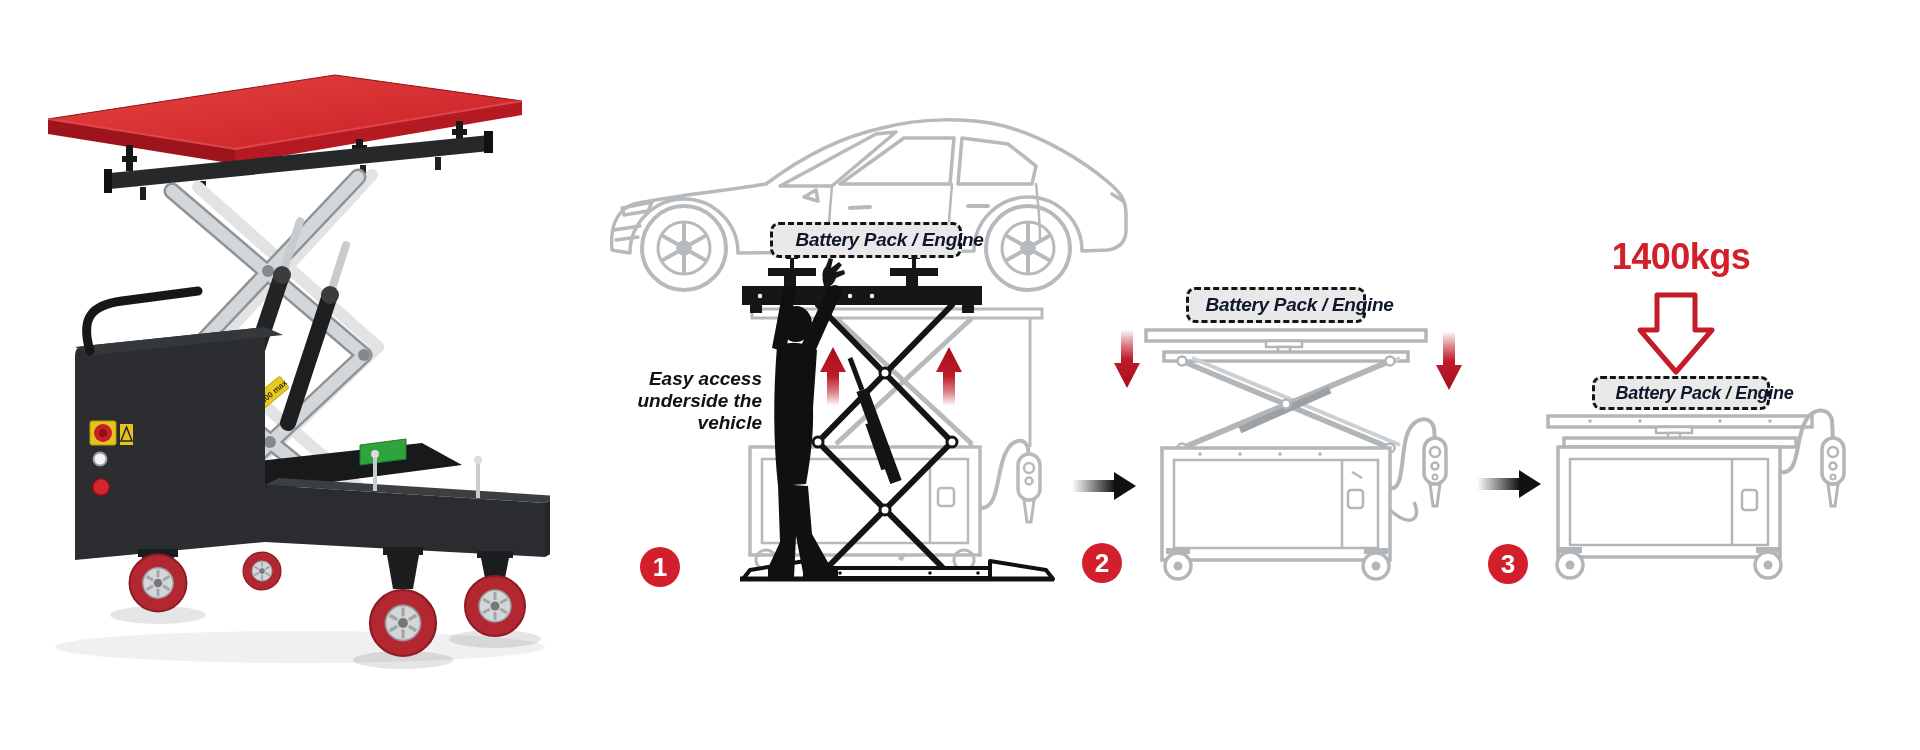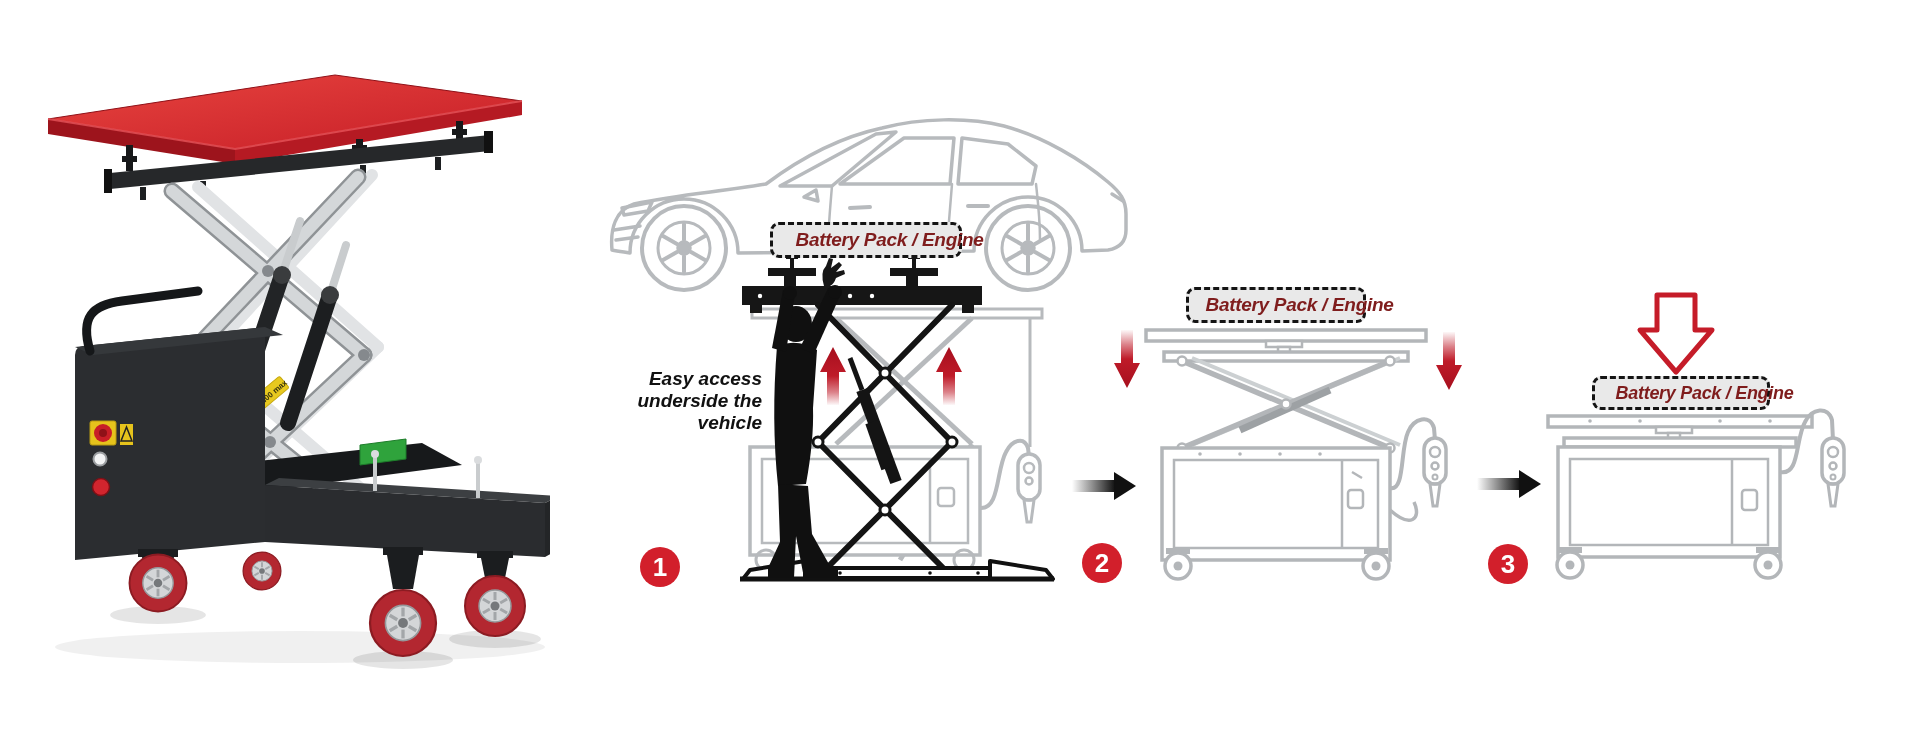--- a/index.html
+++ b/index.html
@@ -1,21 +1,21 @@
 <!DOCTYPE html>
 <html><head>
 <meta charset="utf-8">
 <style>
   html,body{margin:0;padding:0;background:#fff;}
   .canvas{position:relative;width:1920px;height:750px;background:#ffffff;overflow:hidden;
           font-family:"Liberation Sans","DejaVu Sans",sans-serif;}
   .abs{position:absolute;}
   .chip{background:#e9e9e9;border:3px dashed #141414;border-radius:9px;
         display:flex;align-items:center;justify-content:center;
-        font-style:italic;font-weight:bold;font-size:19px;color:#7f1d1d;
+        font-style:italic;font-weight:bold;font-size:19px;color:#0f172a;
         letter-spacing:-0.3px;box-sizing:border-box;white-space:nowrap;padding-left:47px;}
   .badge{width:40px;height:40px;border-radius:50%;background:#d21f2b;color:#fff;
          font-weight:bold;font-size:26px;line-height:40px;text-align:center;}
   .note{font-style:italic;font-weight:bold;font-size:19px;line-height:22px;
         color:#111;text-align:right;margin-top:24px;}
   .capacity{font-weight:bold;font-size:36px;color:#d1202a;text-align:center;
             letter-spacing:-0.5px;}
   svg{display:block;}
 </style>
 </head>
@@ -432,18 +432,19 @@
   </div>
   <div class="abs chip" style="left:1592px;top:376px;width:178px;height:34px;font-size:18px">
     <span>Battery Pack / Engine</span>
   </div>
 
   <div class="abs note" style="left:596px;top:344px;width:166px">
     <span>Easy access</span><br>
     <span>underside the vehicle</span>
   </div>
 
+  <div class="abs capacity" style="left:1596px;top:236px;width:170px">1400kgs</div>
 
   <div class="abs badge" style="left:640px;top:547px">1</div>
   <div class="abs badge" style="left:1082px;top:543px">2</div>
   <div class="abs badge" style="left:1488px;top:544px">3</div>
 
 </div>
 
 </body></html>

